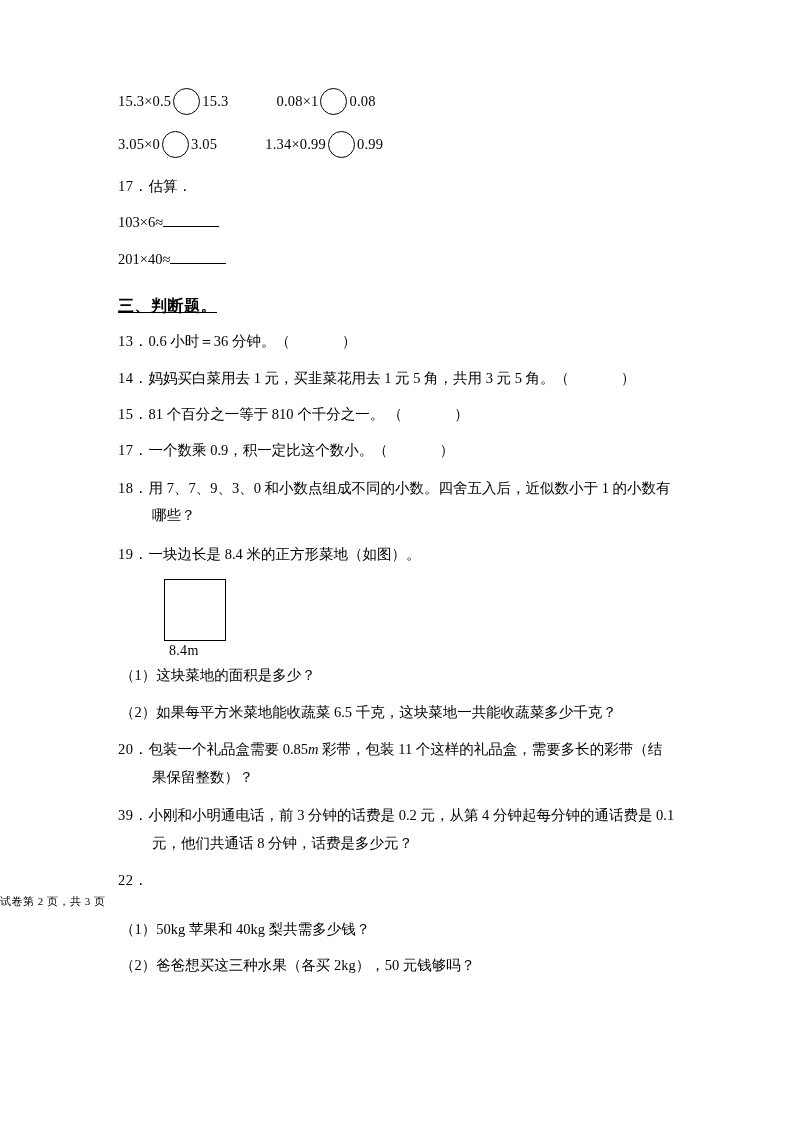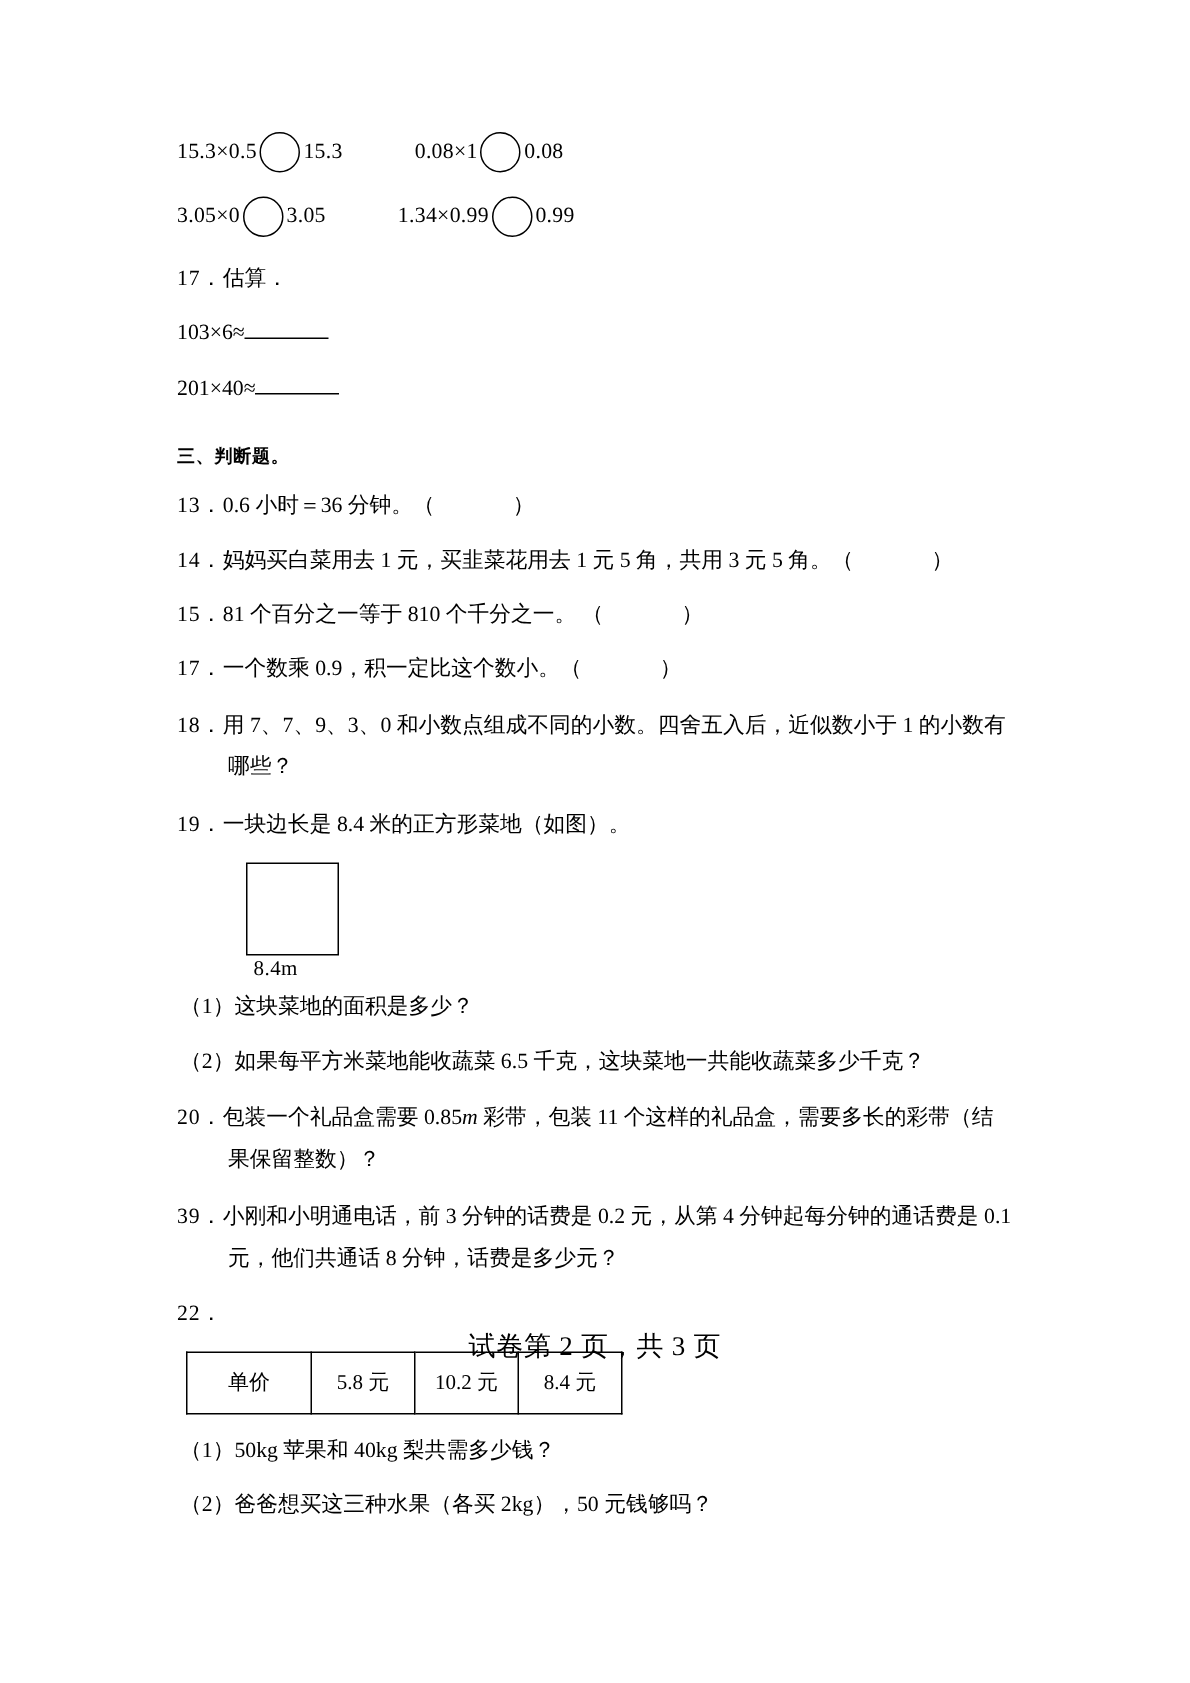--- a/index.html
+++ b/index.html
@@ -56,24 +56,25 @@
     letter-spacing: 0.5px;
   }
   .blank-line {
     display: inline-block;
     border-bottom: 1px solid #000;
     width: 56px;
     height: 13px;
     vertical-align: baseline;
   }
   .section-title {
-    font-size: 12px;
+    font-size: 16px;
     font-weight: bold;
     margin: 24px 0 12px 0;
     letter-spacing: 0.5px;
+    text-decoration: underline;
   }
   .paren-blank {
     display: inline-block;
     min-width: 52px;
   }
   .sub {
     font-size: 14.5px;
     margin: 0 0 11px 0;
     line-height: 1.75;
     padding-left: 2px;
@@ -113,22 +114,22 @@
     white-space: nowrap;
   }
   table.fruit td.first {
     min-width: 62px;
   }
   .footer {
     position: absolute;
     left: 0;
     right: 0;
     bottom: 32px;
-    text-align: center;
-    font-size: 18px;
+    text-align: left;
+    font-size: 11px;
     letter-spacing: 0.5px;
   }
   .italic-m { font-style: italic; }
 </style>
 </head>
 <body>
 
 <div class="page">
 
   <div class="row-compare">
@@ -208,26 +209,20 @@
   <p class="hang">
     <span class="num">39．</span><span>小刚和小明通电话，前 3 分钟的话费是 0.2 元，从第 4 分钟起每分钟的通话费是 0.1 元，他们共通话 8 分钟，话费是多少元？</span>
   </p>
 
   <p class="q">
     <span class="num">22．</span>
   </p>
 
   <table class="fruit">
     <tbody>
-    <tr>
-      <td class="first">单价</td>
-      <td>5.8 元</td>
-      <td>10.2 元</td>
-      <td>8.4 元</td>
-    </tr>
   </tbody>
     </table>
 
   <p class="sub">（1）50kg 苹果和 40kg 梨共需多少钱？</p>
   <p class="sub">（2）爸爸想买这三种水果（各买 2kg），50 元钱够吗？</p>
 
   <div class="footer">试卷第 2 页，共 3 页</div>
 </div>
 
 </body></html>

